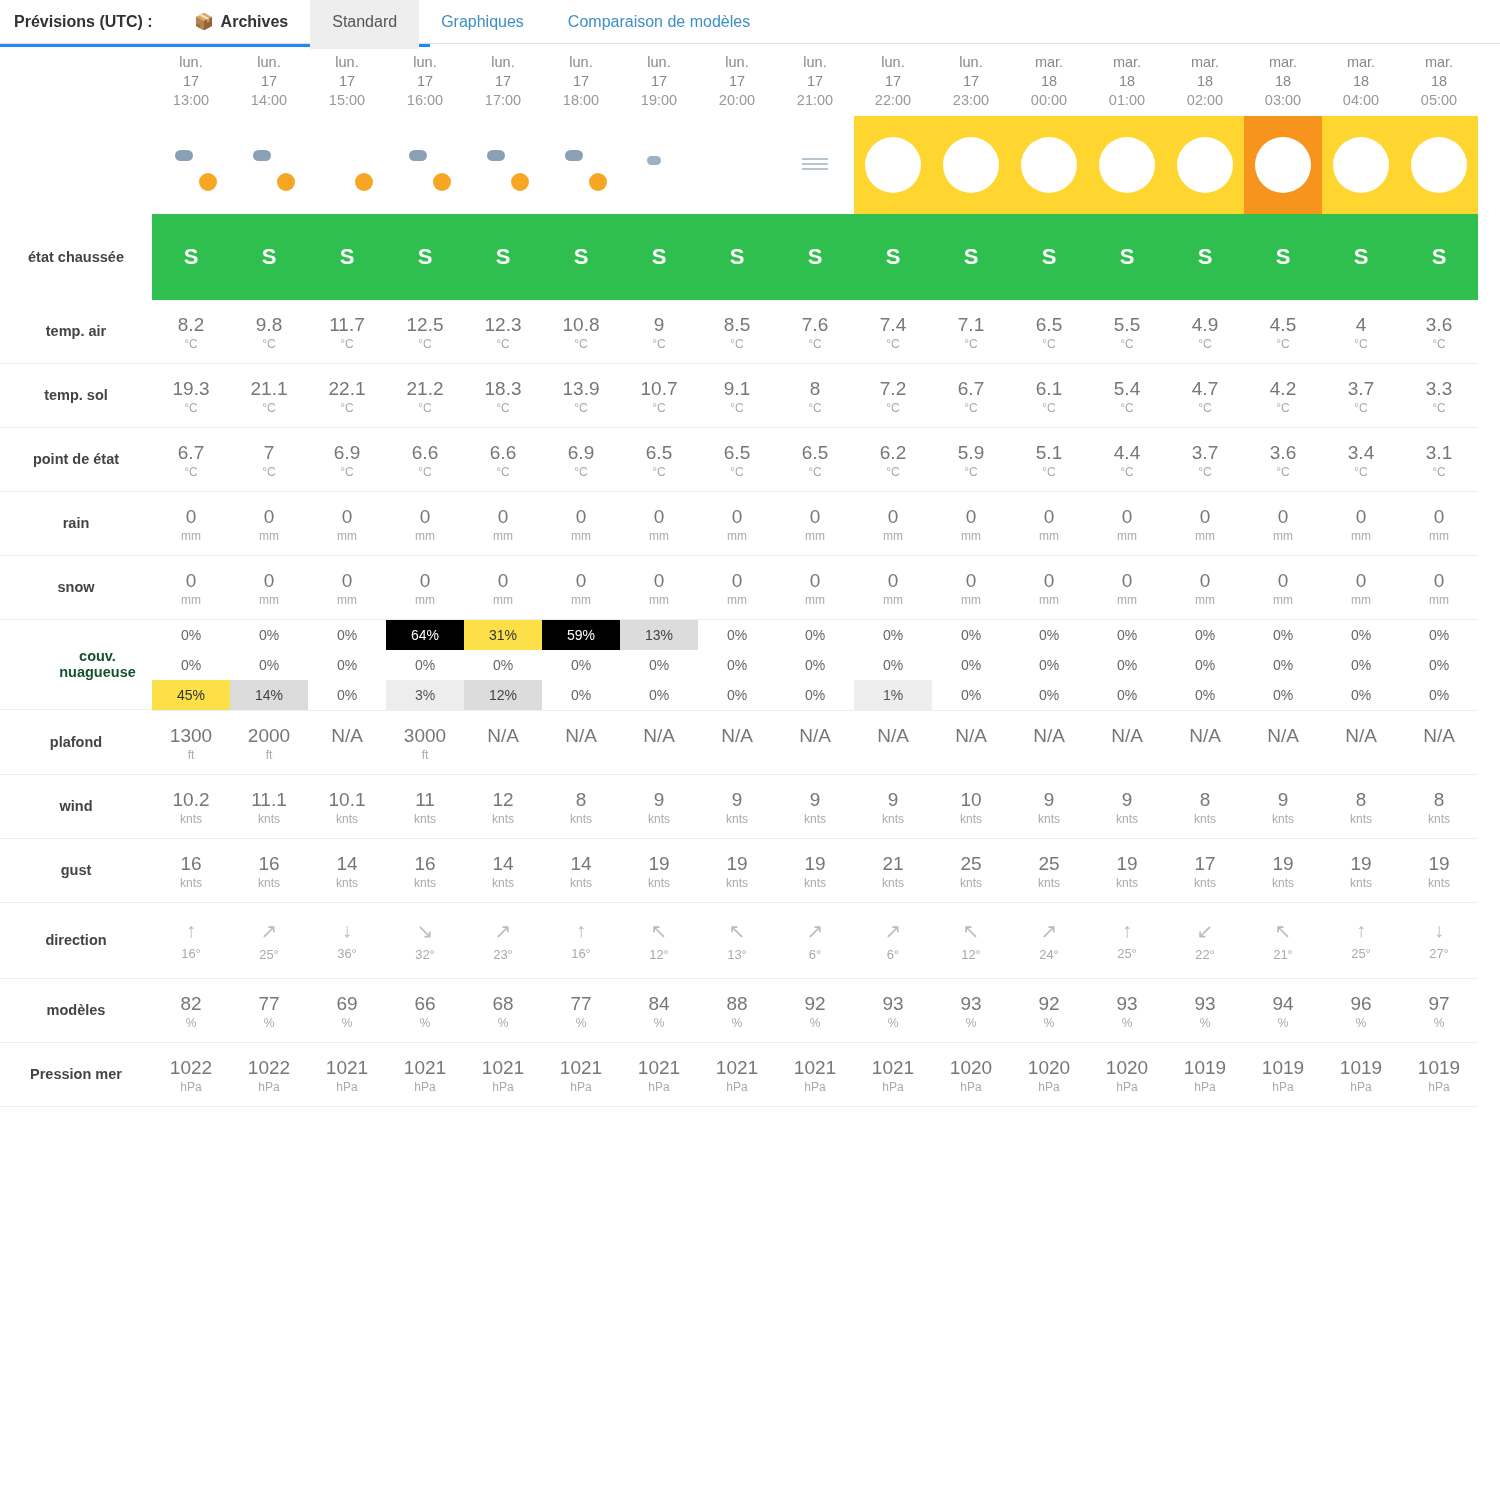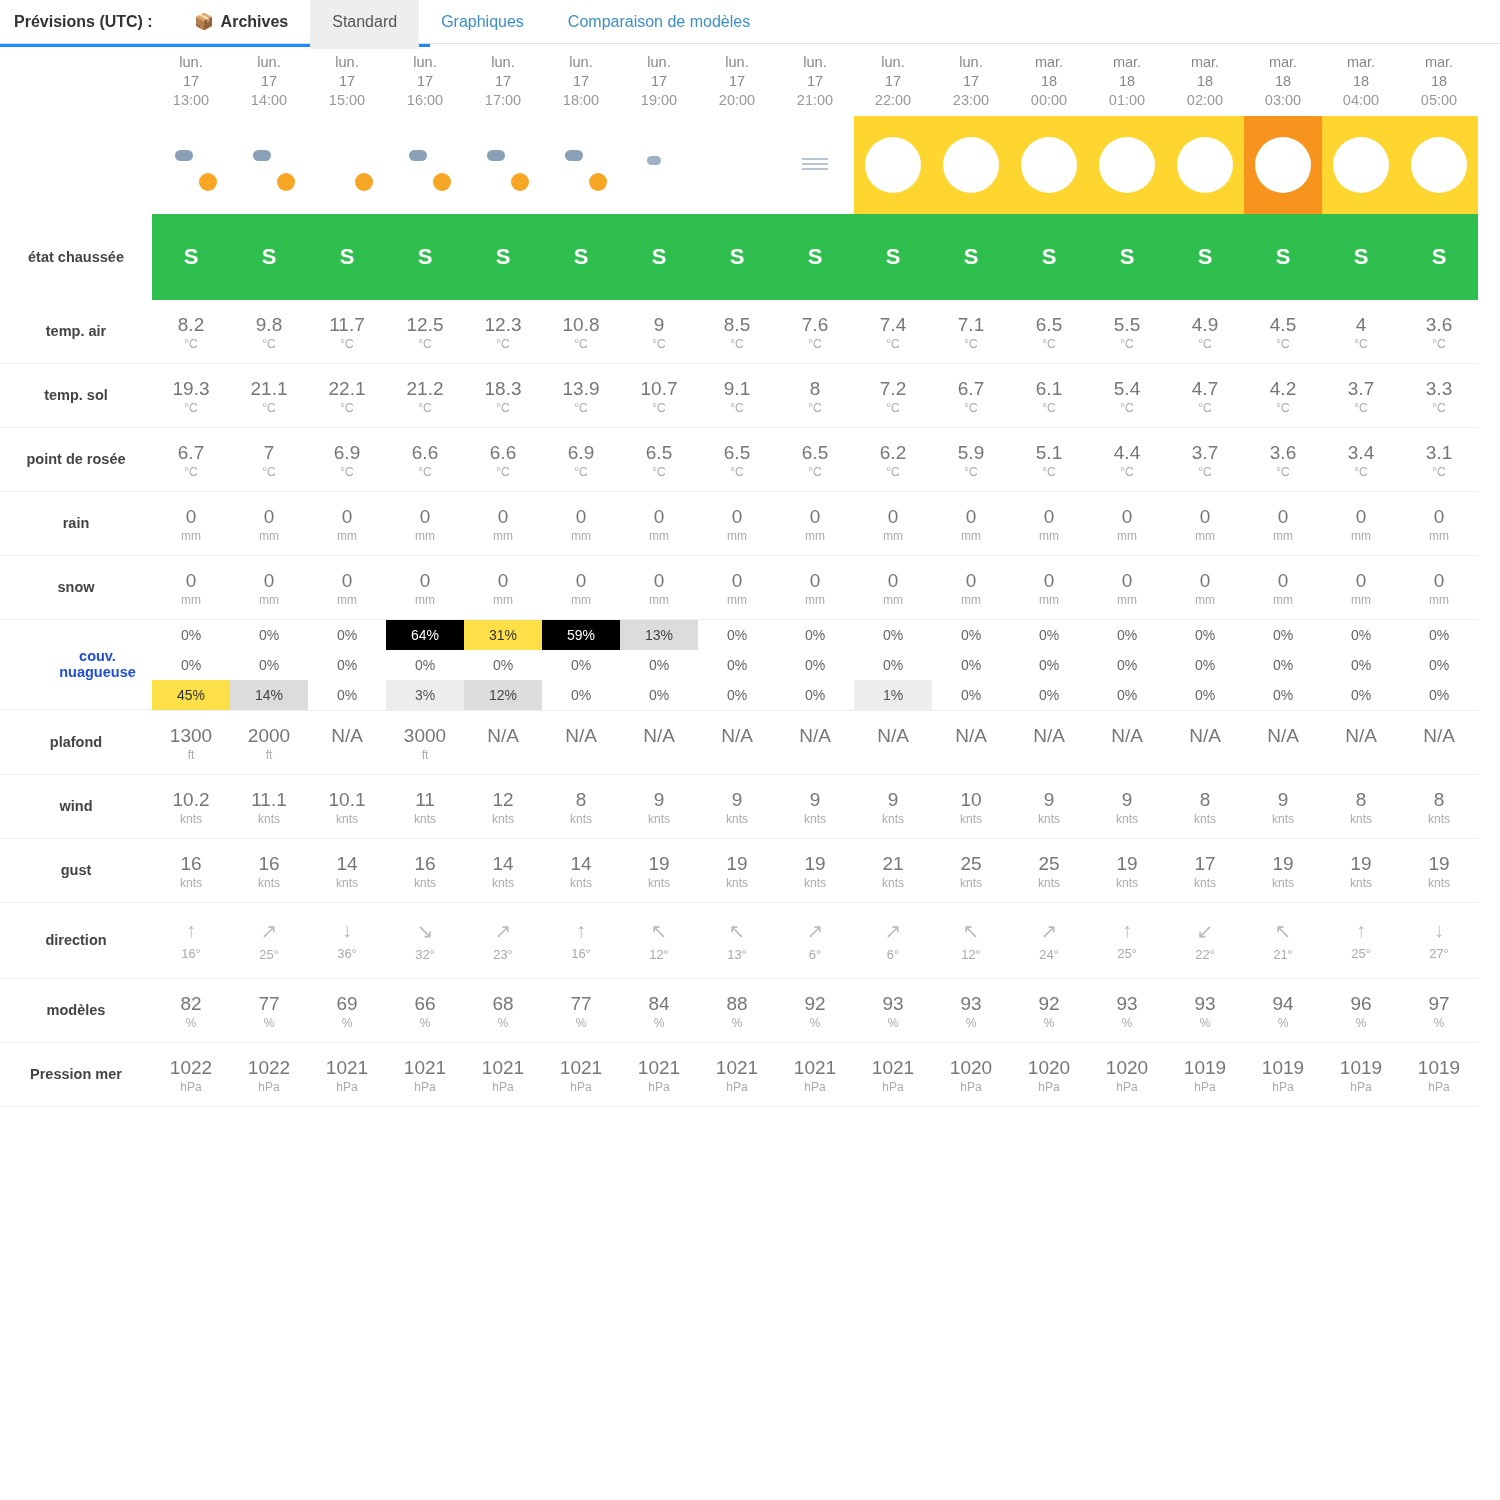--- a/index.html
+++ b/index.html
@@ -21,21 +21,21 @@
 .wxcell.night-o { background: #f7941d; }
 .circ { width: 56px; height: 56px; border-radius: 50%; background: #fff; display: flex; align-items: center; justify-content: center; }
 .roadrow { background: #2fbf4e; height: 86px; }
 .roadcell { display: flex; align-items: center; justify-content: center; color: #fff; font-weight: 700; font-size: 22px; height: 86px; }
 .valrow { border-bottom: 1px solid #eee; }
 .valcell { text-align: center; padding: 14px 0 12px; }
 .valcell .v { font-size: 19px; color: #777; font-weight: 500; }
 .valcell .u { font-size: 12px; color: #aaa; margin-top: 1px; }
 .cloud-sub { height: 30px; display: flex; align-items: center; justify-content: center; font-size: 14px; color: #666; }
 .cloud-group { display: grid; grid-template-rows: repeat(3, 30px); }
-.cloud-label { display: flex; align-items: center; justify-content: center; font-weight: 700; font-size: 14.5px; color: #1d4ed8; text-align: center; height: 90px; padding-left: 43px; }
+.cloud-label { display: flex; align-items: center; justify-content: center; font-weight: 700; font-size: 14.5px; color: #14532d; text-align: center; height: 90px; padding-left: 43px; }
 .c-d4 { background: #000000; color: #fff; }
 .c-d3 { background: #fde047; color: #333; }
 .c-d2 { background: #dcdcdc; color: #444; }
 .c-d1 { background: #ededed; color: #555; }
 .dircell { text-align: center; padding: 16px 0; }
 .arrow { display: inline-block; color: #bbb; font-size: 20px; }
 .dircell .deg { font-size: 13px; color: #aaa; margin-top: 4px; }
 .icon-sun { width: 34px; height: 34px; position: relative; }
 .sun-core { width: 18px; height: 18px; background: #f6a623; border-radius: 50%; position: absolute; top: 8px; left: 8px; box-shadow: 0 0 0 2px rgba(246,166,35,0); }
 .sun-rays { position: absolute; inset: 0; background:
@@ -371,21 +371,21 @@
       <div class="u">°C</div>
     </div>
     <div class="valcell valrow">
       <div class="v">3.7</div>
       <div class="u">°C</div>
     </div>
     <div class="valcell valrow">
       <div class="v">3.3</div>
       <div class="u">°C</div>
     </div>
-    <div class="rlabel valrow">point de rosée</div>
+    <div class="rlabel valrow">point de état</div>
     <div class="valcell valrow">
       <div class="v">6.7</div>
       <div class="u">°C</div>
     </div>
     <div class="valcell valrow">
       <div class="v">7</div>
       <div class="u">°C</div>
     </div>
     <div class="valcell valrow">
       <div class="v">6.9</div>

